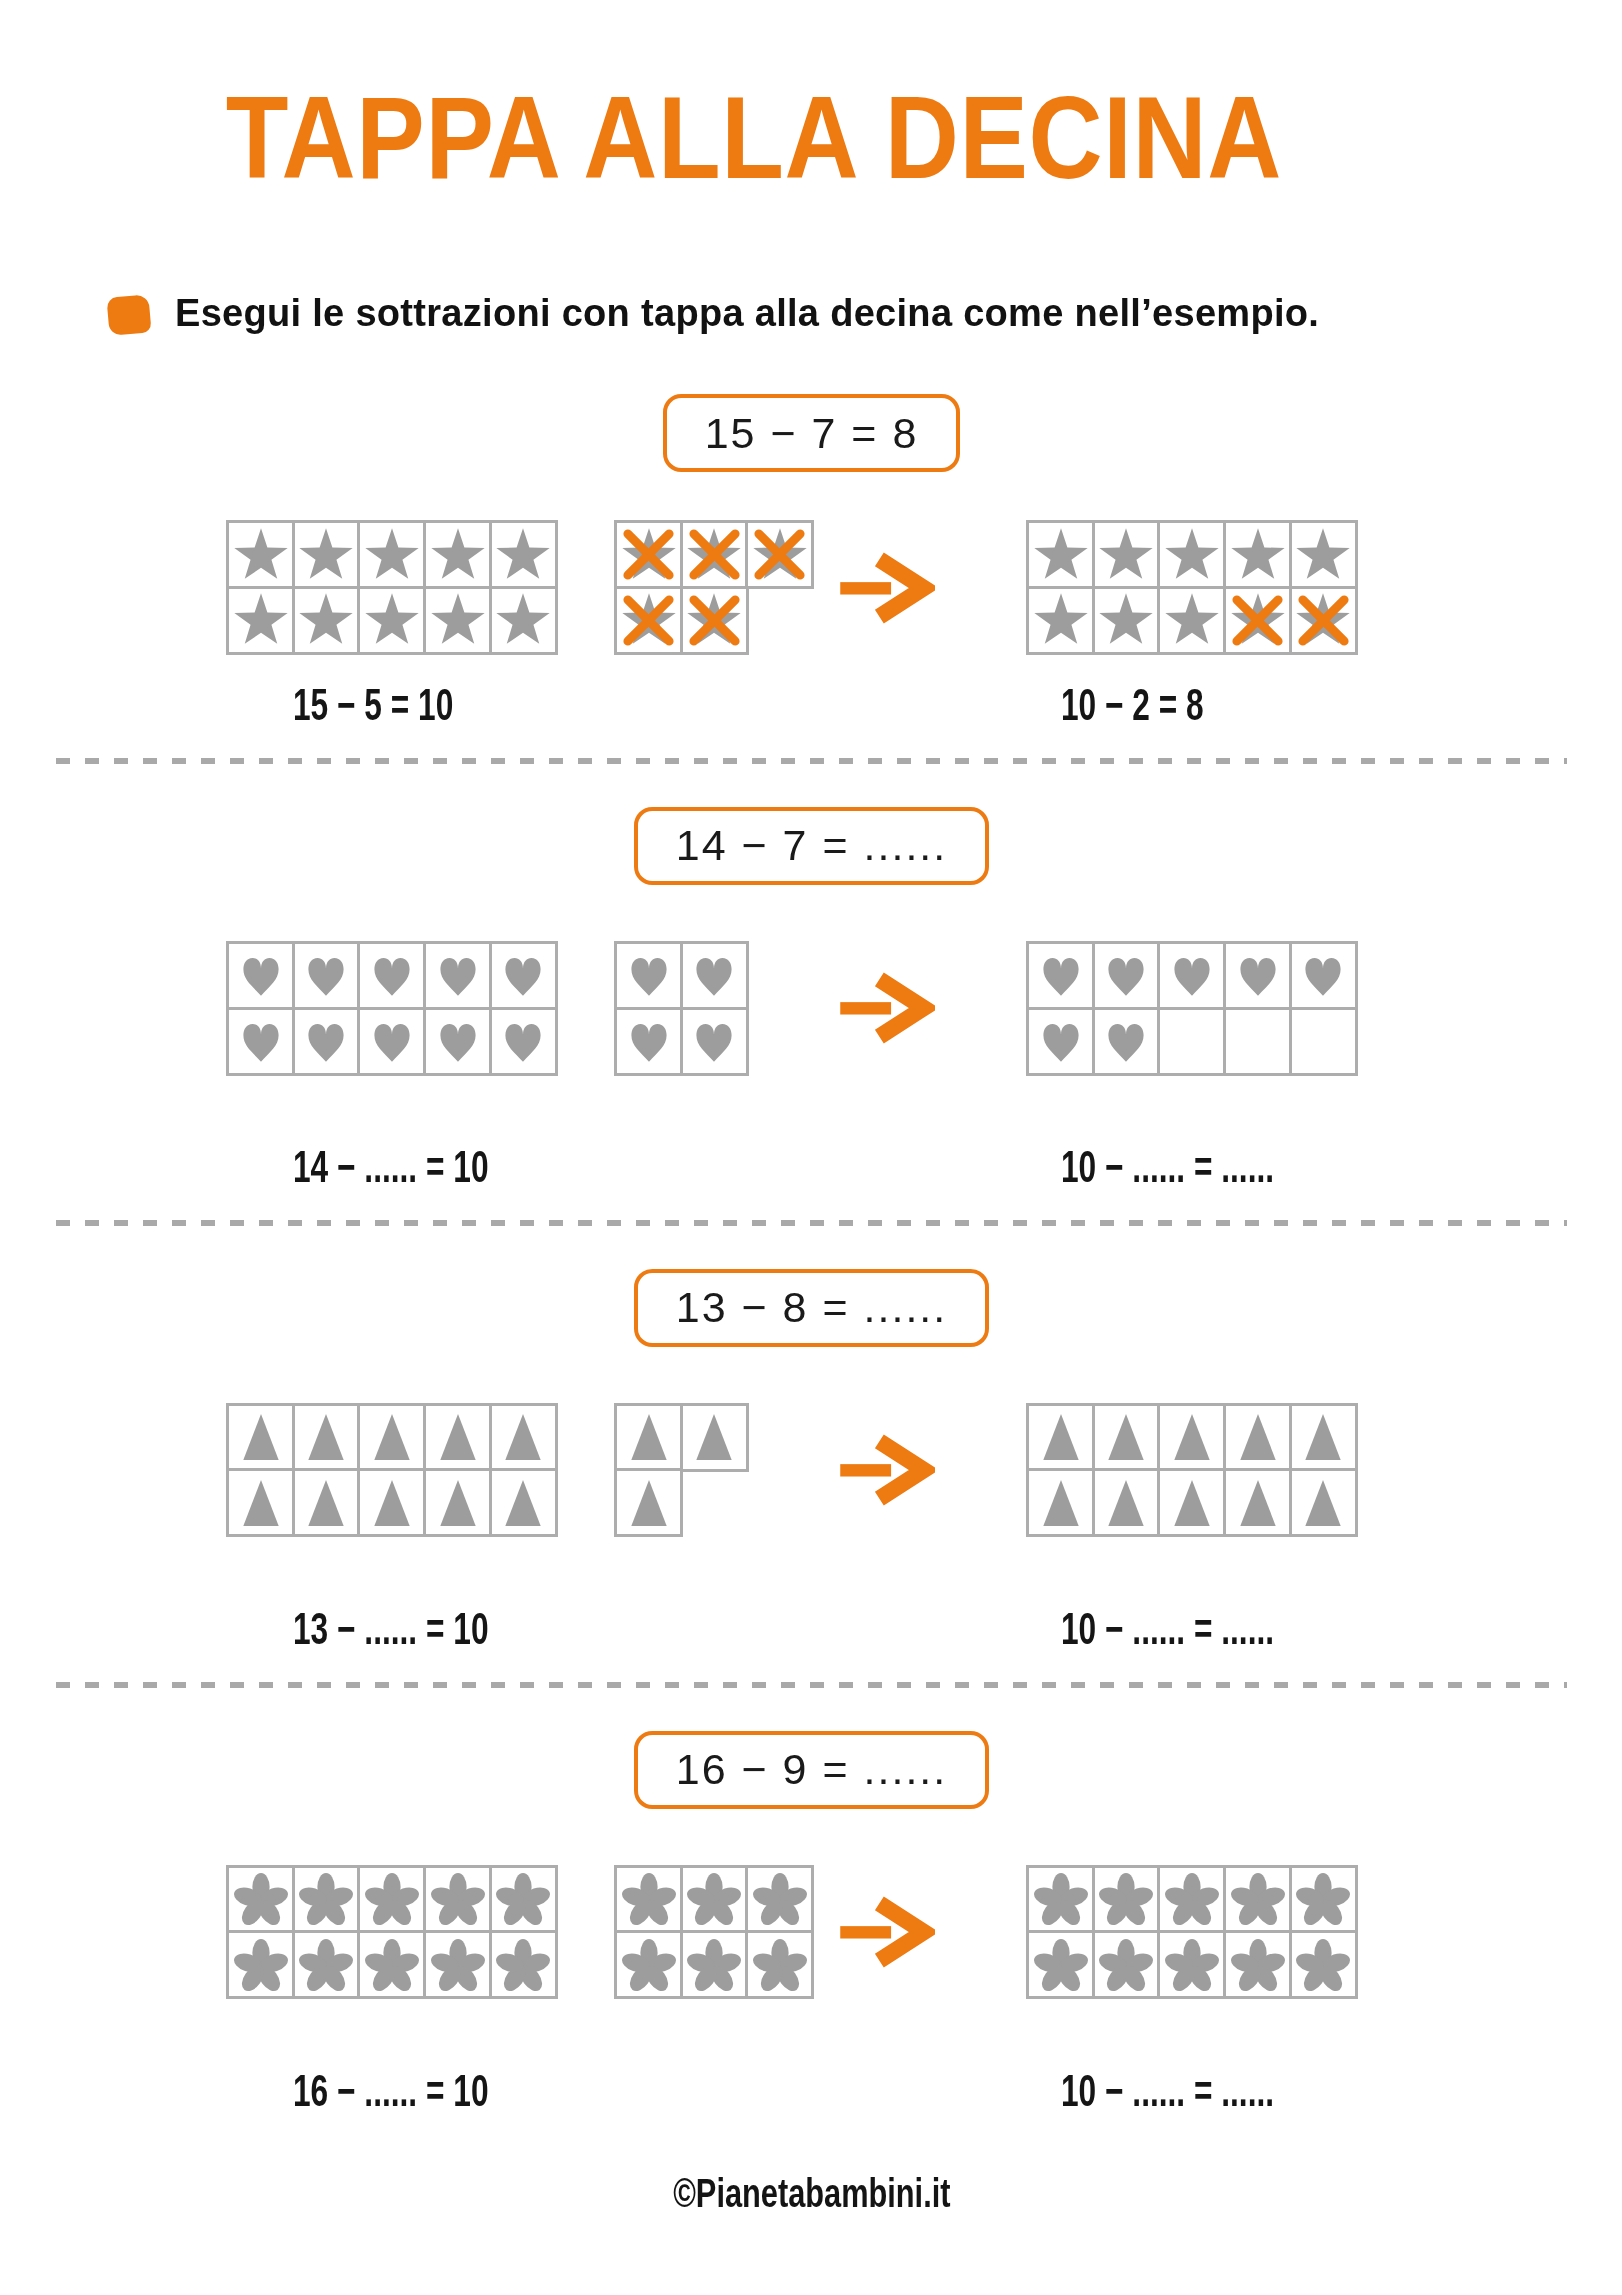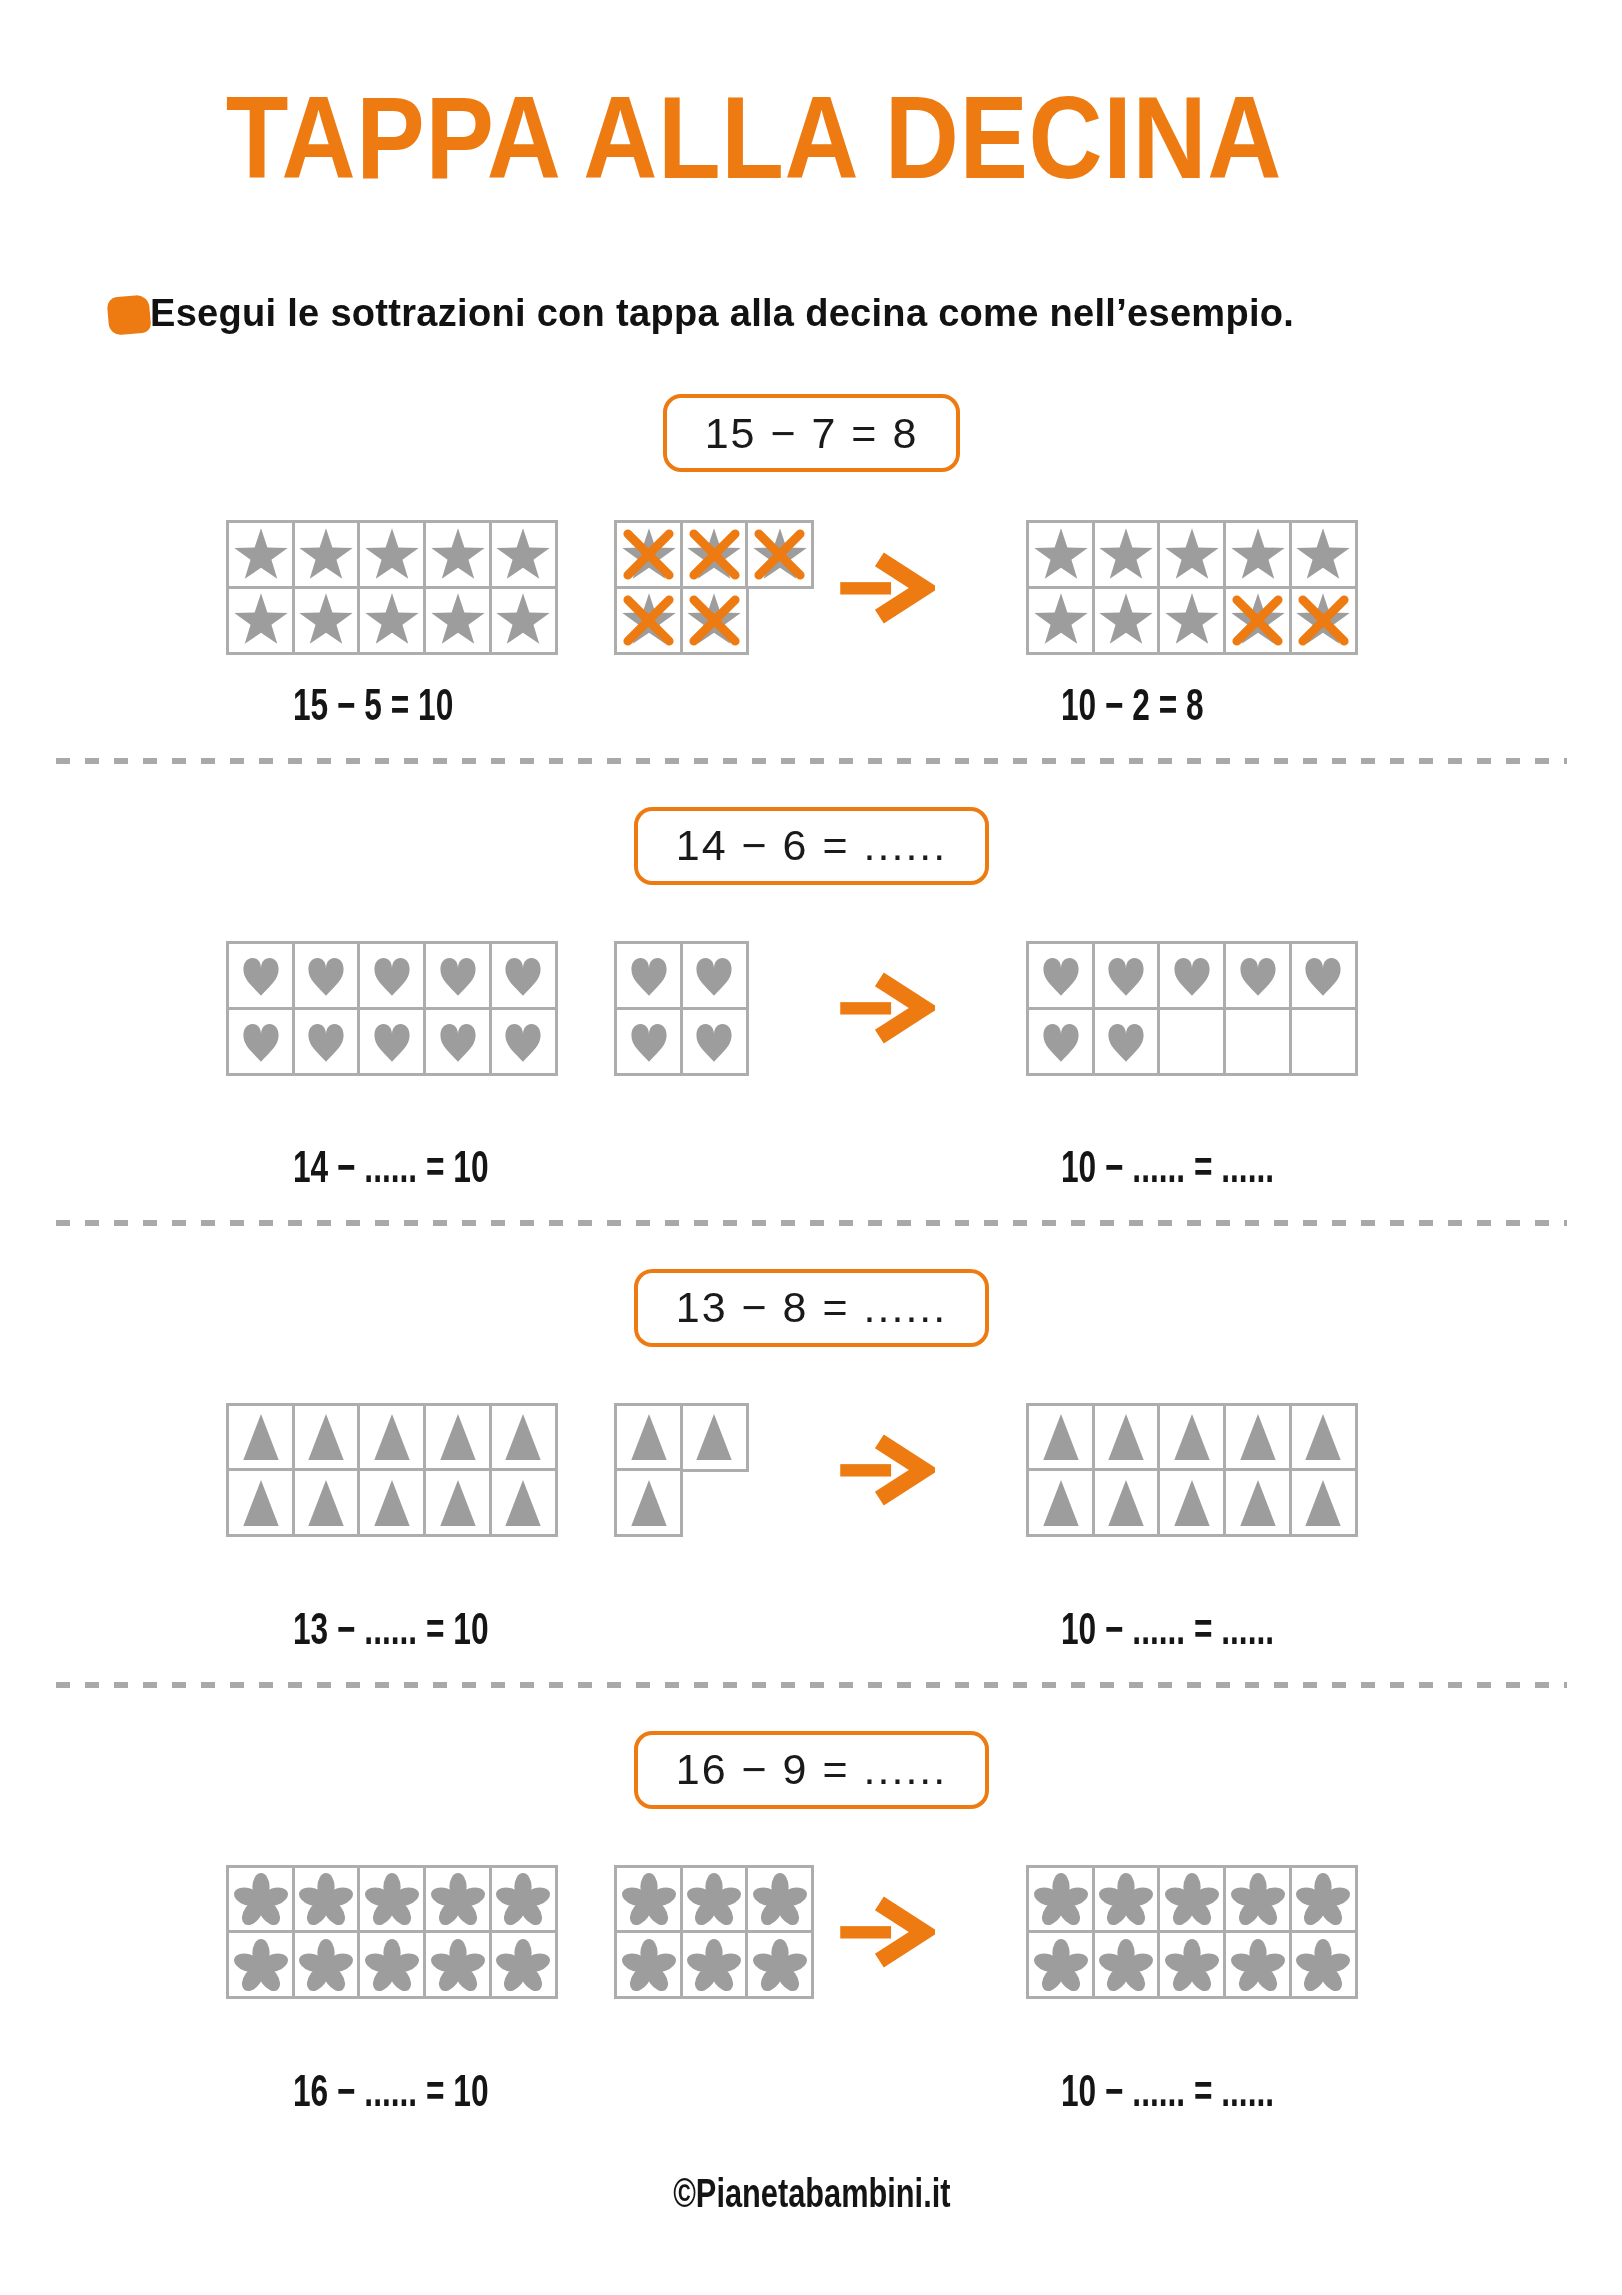--- a/index.html
+++ b/index.html
@@ -10,21 +10,21 @@
   *{margin:0;padding:0;box-sizing:border-box;}
   body{background:#fff;font-family:"Liberation Sans", sans-serif;}
   .page{position:relative;width:1623px;height:2295px;background:#fff;overflow:hidden;}
 
   
   .title-wrap{margin-top:75px;text-align:center;}
   .title{display:inline-block;font-size:108px;font-weight:bold;color:var(--orange);
          letter-spacing:0.7px;transform:translateX(-58px) scale(0.95,1.08);white-space:nowrap;}
 
   
-  .instruction{margin:92px 6px 0 108px;display:flex;align-items:flex-start;}
+  .instruction{margin:92px 6px 0 108px;display:flex;gap:25px;align-items:flex-start;}
   .bullet{flex:0 0 auto;width:42px;height:38px;background:var(--orange);
           border-radius:10.5px 13px 9.2px 11.8px;transform:rotate(-5deg);margin-top:3.9px;}
   .instruction-text{font-size:38px;font-weight:bold;color:#121212;letter-spacing:0.3px;}
 
   
   .header-box{width:max-content;margin:43px auto 12px;border:4.6px solid var(--orange);
               border-radius:18.3px;padding:10.5px 38px;}
   .header-box.first{margin-top:59px;}
   .header-box span{font-size:43px;color:#1a1a1a;letter-spacing:2px;white-space:nowrap;}
 
@@ -260,21 +260,21 @@
     <div class="eq-row first">
       <span class="eq eq-left">15 − 5 = 10</span>
       <span class="eq eq-right">10 − 2 = 8</span>
     </div>
   </section>
 
   <div class="separator"></div>
 
   <section>
     <div class="header-box">
-      <span>14 − 6 = ......</span>
+      <span>14 − 7 = ......</span>
     </div>
     <div class="frames-row">
       <div class="tf tf-big-left">
           <div class="tf-row">
             <div class="cell">
               <svg class="shape shape-heart" viewBox="0 0 100 100">
                 <path d="M50 34 C50 18 41 10 31 10 C17 10 10 22 10 36 C10 60 30 74 50 96 C70 74 90 60 90 36 C90 22 83 10 69 10 C59 10 50 18 50 34 Z"></path>
               </svg>
             </div>
             <div class="cell">

